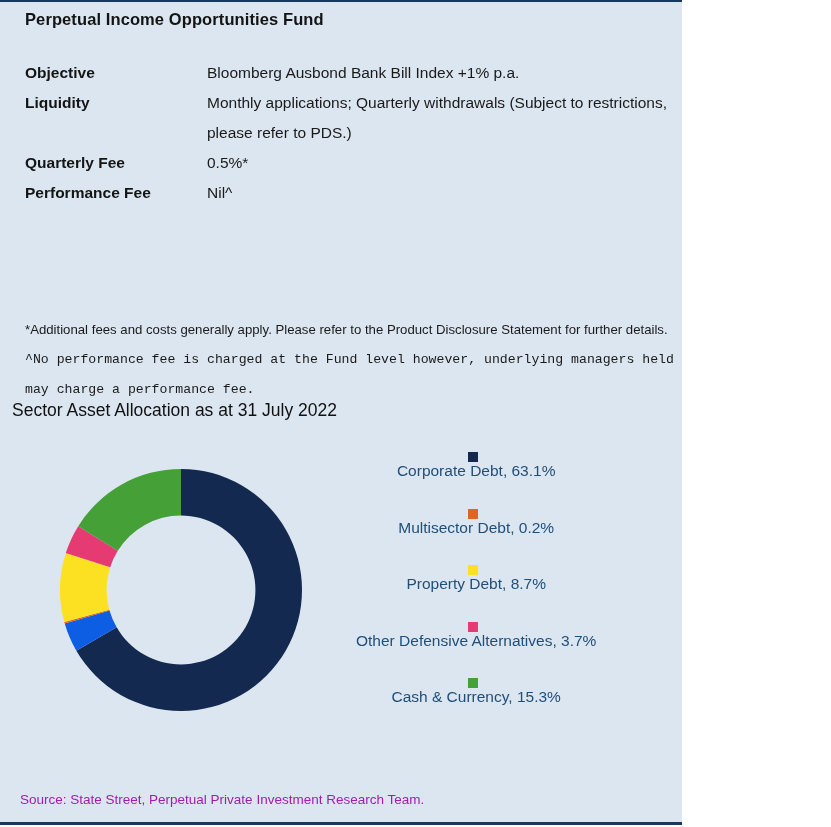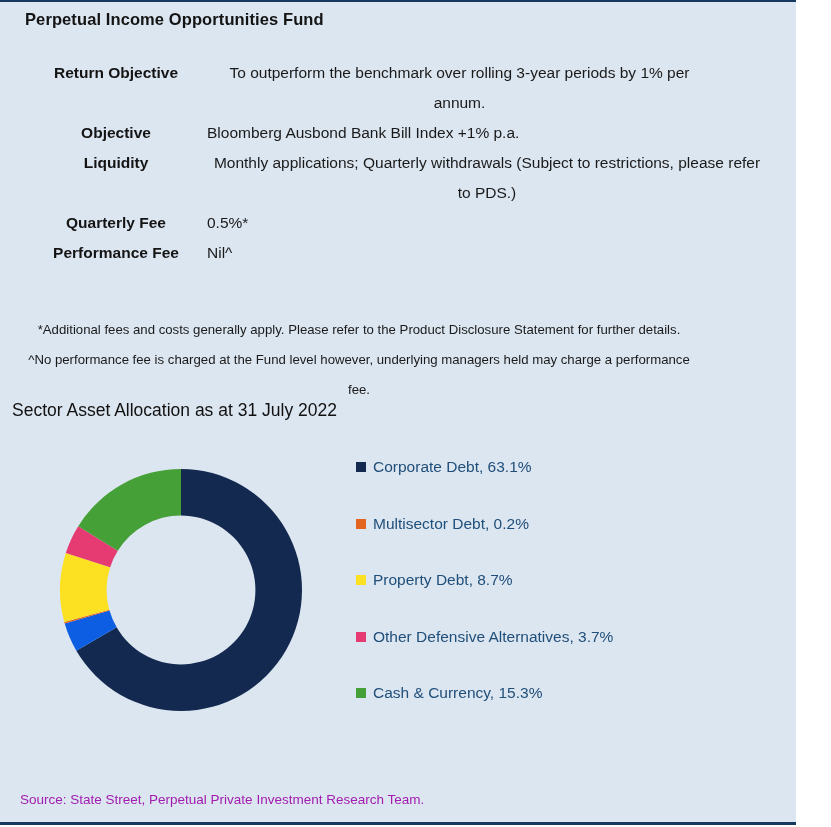--- a/index.html
+++ b/index.html
@@ -2,60 +2,56 @@
 <html style="--bg: #DCE6F1; --frame: #17375E; --legend: #1F4E79; --body: #1A1A1A;"><head>
 <meta charset="utf-8">
 <style>
   html,body{margin:0;padding:0;}
   body{
     width:831px;height:827px;background:#ffffff;
     font-family:"Liberation Sans", sans-serif;
     -webkit-font-smoothing:antialiased;
   }
   .page{
-    position:relative;width:796px;height:825px;box-sizing:border-box;
+    position:relative;width:682px;height:825px;box-sizing:border-box;
     background:var(--bg,#DCE6F1);
     border-top:2px solid var(--frame,#17375E);
     border-bottom:3px solid var(--frame,#17375E);
-    overflow:hidden;color:var(--body,#1A1A1A);text-align:center;
+    overflow:hidden;color:var(--body,#1A1A1A);
   }
   .page-title{
     position:absolute;top:8px;left:25px;margin:0;
     font-size:16.5px;font-weight:bold;color:#141414;letter-spacing:.1px;
   }
   .details{position:absolute;top:56px;left:25px;font-size:15.5px;line-height:30px;}
   .details .row{display:flex;align-items:flex-start;}
   .details .label{flex:0 0 182px;font-weight:bold;color:#141414;}
   .details .value{max-width:560px;}
   .details .row:nth-child(1) .value{max-width:505px;}
   .footnotes{position:absolute;top:274px;left:25px;font-size:13.2px;line-height:30px;margin-top:39px;}
   .footnote{max-width:790px;}
-  .footnote:nth-child(2){max-width:668px;}
+  .footnote:nth-child(2){max-width:668px;font-family:Liberation Mono, monospace;}
   .chart-title{
     position:absolute;top:398px;left:12px;margin:0;
     font-size:17.5px;font-weight:normal;color:#111111;
   }
   .donut{position:absolute;top:464px;left:57px;width:248px;height:248px;}
   .legend{position:absolute;top:450px;left:356px;}
-  .legend-item{display:flex;align-items:center;height:30px;margin-bottom:26.5px;}
+  .legend-item{display:flex;align-items:center;height:30px;margin-bottom:26.5px;flex-direction:column;}
   .legend-swatch{width:10px;height:10px;flex:0 0 10px;margin-right:7px;}
   .legend-label{font-size:15.5px;color:var(--legend,#1F4E79);white-space:nowrap;}
   .source{position:absolute;top:790px;left:20px;font-size:13.5px;color:#a21caf;}
 </style>
 </head>
 <body>
 
 <div class="page">
   <h1 class="page-title">Perpetual Income Opportunities Fund</h1>
 
   <div class="details">
-      <div class="row">
-        <div class="label">Return Objective</div>
-        <div class="value">To outperform the benchmark over rolling 3-year periods by 1% per annum.</div>
-      </div>
       <div class="row">
         <div class="label">Objective</div>
         <div class="value">Bloomberg Ausbond Bank Bill Index +1% p.a.</div>
       </div>
       <div class="row">
         <div class="label">Liquidity</div>
         <div class="value">Monthly applications; Quarterly withdrawals (Subject to restrictions, please refer to PDS.)</div>
       </div>
       <div class="row">
         <div class="label">Quarterly Fee</div>

